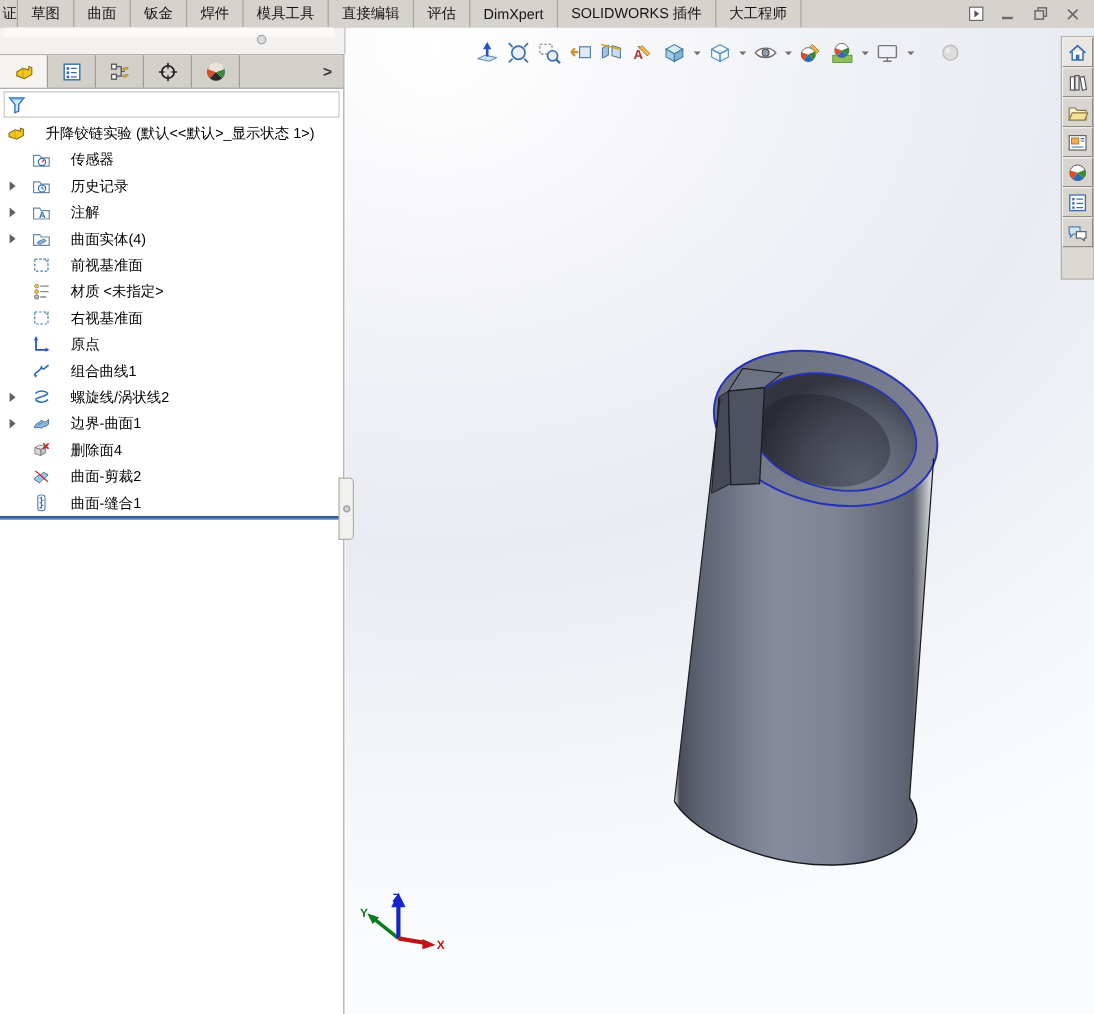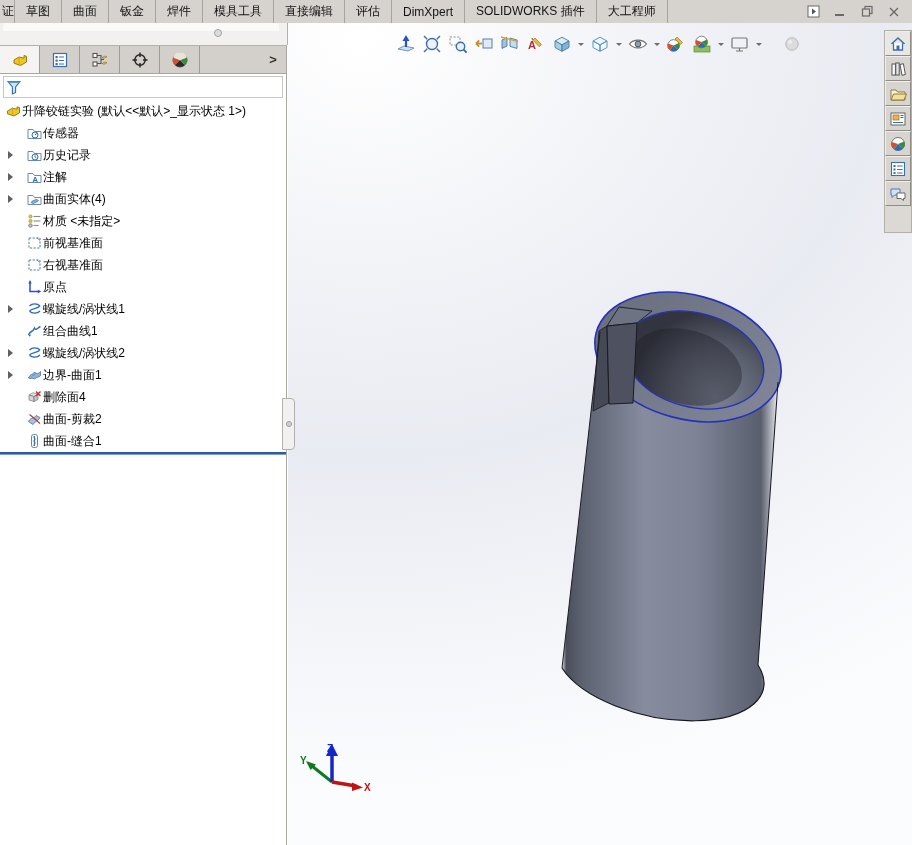--- a/index.html
+++ b/index.html
@@ -34,21 +34,21 @@
   #filterbox input{border:0;outline:0;flex:1;height:16px;font-size:11px;background:transparent;}
   
   #tree{padding-top:0;}
   .trow{height:22px;display:flex;align-items:center;padding-left:8px;cursor:default;white-space:nowrap;}
   .trow.root{padding-left:5px;}
   .tarrow{flex:0 0 18px;display:flex;align-items:center;}
   .tarrow i{width:0;height:0;border-left:5px solid #606060;border-top:4px solid transparent;
             border-bottom:4px solid transparent;}
   .tspacer{flex:0 0 18px;}
   .ticon{flex:0 0 17px;}
-  .tlabel{margin-left:0;color:#000;}
+  .tlabel{margin-left:16px;color:#000;}
   .rollback{height:2px;background:#2e5c9e;border-bottom:1px solid #7d9ec9;}
   
   #viewport{position:absolute;left:288px;top:23px;width:624px;height:822px;
     background:radial-gradient(ellipse 950px 760px at 12% 2%, #ffffff 0%, #f2f3f7 30%, #e9ebf2 55%, #f5f6f9 82%, #fbfcfe 100%);}
   #hud{position:absolute;left:107px;top:10px;display:flex;align-items:center;gap:4px;}
   .hicon{width:22px;height:22px;display:flex;align-items:center;justify-content:center;}
   .dd{width:0;height:0;border-top:3px solid #6e6e6e;border-left:3px solid transparent;
       border-right:3px solid transparent;margin:0 1px;}
   #modelsvg{position:absolute;left:0;top:0;}
   
@@ -204,53 +204,44 @@
             <i></i>
           </span>
           <svg class="ticon" width="16" height="16">
             <use href="#sym-folder-surface-bodies"></use>
           </svg>
           <span class="tlabel">曲面实体(4)</span>
         </div>
         <div class="trow">
           <span class="tspacer"></span>
           <svg class="ticon" width="16" height="16">
+            <use href="#sym-plane"></use>
+          </svg>
+          <span class="tlabel">前视基准面</span>
+        </div>
+        <div class="trow">
+          <span class="tspacer"></span>
+          <svg class="ticon" width="16" height="16">
             <use href="#sym-material"></use>
           </svg>
           <span class="tlabel">材质 &lt;未指定&gt;</span>
         </div>
         <div class="trow">
           <span class="tspacer"></span>
           <svg class="ticon" width="16" height="16">
             <use href="#sym-plane"></use>
           </svg>
-          <span class="tlabel">前视基准面</span>
-        </div>
-        <div class="trow">
-          <span class="tspacer"></span>
-          <svg class="ticon" width="16" height="16">
-            <use href="#sym-plane"></use>
-          </svg>
           <span class="tlabel">右视基准面</span>
         </div>
         <div class="trow">
           <span class="tspacer"></span>
           <svg class="ticon" width="16" height="16">
             <use href="#sym-origin"></use>
           </svg>
           <span class="tlabel">原点</span>
-        </div>
-        <div class="trow">
-          <span class="tarrow">
-            <i></i>
-          </span>
-          <svg class="ticon" width="16" height="16">
-            <use href="#sym-helix"></use>
-          </svg>
-          <span class="tlabel">螺旋线/涡状线1</span>
         </div>
         <div class="trow">
           <span class="tspacer"></span>
           <svg class="ticon" width="16" height="16">
             <use href="#sym-composite-curve"></use>
           </svg>
           <span class="tlabel">组合曲线1</span>
         </div>
         <div class="trow">
           <span class="tarrow">

